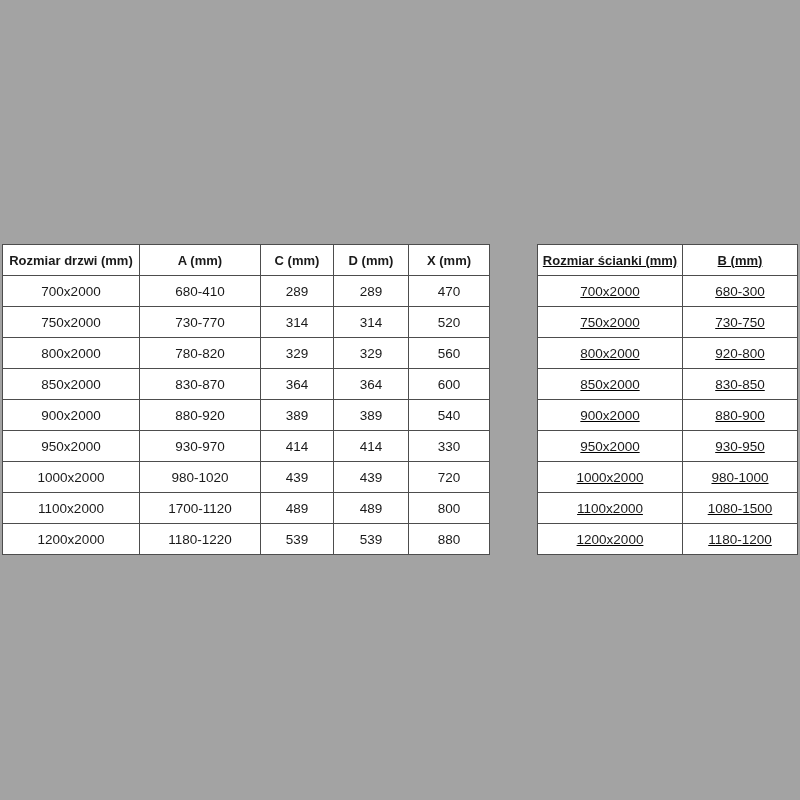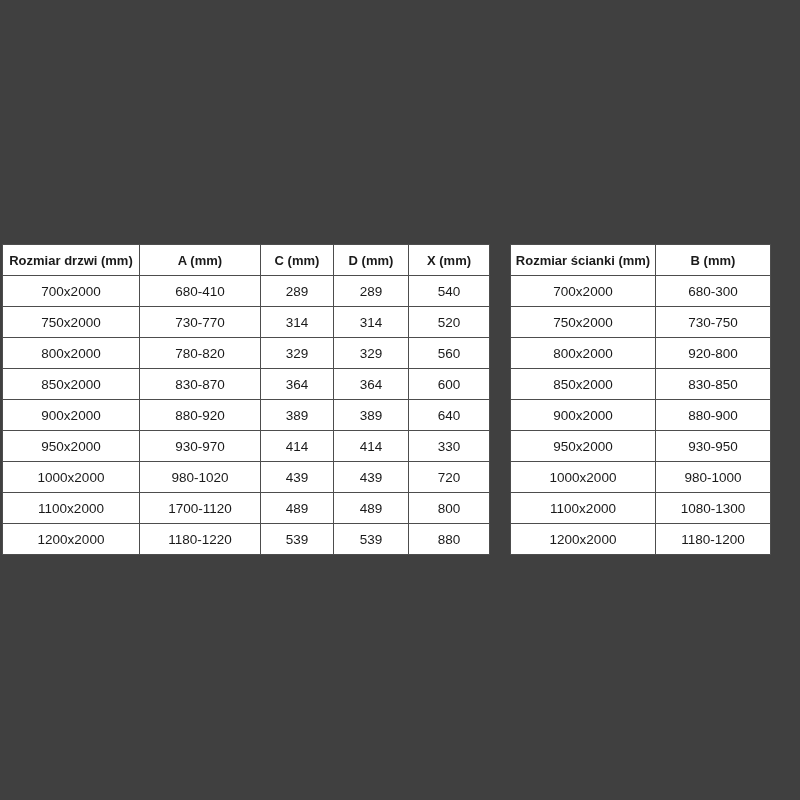--- a/index.html
+++ b/index.html
@@ -7,31 +7,31 @@
     padding: 0;
     width: 800px;
     height: 800px;
     background: #ffffff;
     font-family: "Liberation Sans", sans-serif;
   }
   .canvas {
     position: relative;
     width: 800px;
     height: 800px;
-    background: #404040;
+    background: #a3a3a3;
   }
   table.spec {
     border-collapse: collapse;
     table-layout: fixed;
     position: absolute;
     top: 244px;
     background: #ffffff;
   }
   #table-doors { left: 2px;   width: 487px; }
-  #table-walls { left: 510px; width: 260px; }
+  #table-walls { left: 537px; width: 260px; text-decoration: underline; }
   table.spec th, table.spec td {
     border: 1px solid #4d4d4d;
     height: 30px;
     padding: 0 2px;
     text-align: center;
     vertical-align: middle;
     color: #1a1a1a;
     overflow: hidden;
     white-space: nowrap;
   }
@@ -65,21 +65,21 @@
           <th>D (mm)</th>
           <th>X (mm)</th>
         </tr>
     </thead>
     <tbody>
         <tr>
           <td>700x2000</td>
           <td>680-410</td>
           <td>289</td>
           <td>289</td>
-          <td>540</td>
+          <td>470</td>
         </tr>
         <tr>
           <td>750x2000</td>
           <td>730-770</td>
           <td>314</td>
           <td>314</td>
           <td>520</td>
         </tr>
         <tr>
           <td>800x2000</td>
@@ -93,21 +93,21 @@
           <td>830-870</td>
           <td>364</td>
           <td>364</td>
           <td>600</td>
         </tr>
         <tr>
           <td>900x2000</td>
           <td>880-920</td>
           <td>389</td>
           <td>389</td>
-          <td>640</td>
+          <td>540</td>
         </tr>
         <tr>
           <td>950x2000</td>
           <td>930-970</td>
           <td>414</td>
           <td>414</td>
           <td>330</td>
         </tr>
         <tr>
           <td>1000x2000</td>
@@ -168,21 +168,21 @@
         <tr>
           <td>950x2000</td>
           <td>930-950</td>
         </tr>
         <tr>
           <td>1000x2000</td>
           <td>980-1000</td>
         </tr>
         <tr>
           <td>1100x2000</td>
-          <td>1080-1300</td>
+          <td>1080-1500</td>
         </tr>
         <tr>
           <td>1200x2000</td>
           <td>1180-1200</td>
         </tr>
       </tbody>
   </table>
 
 </div>
 

